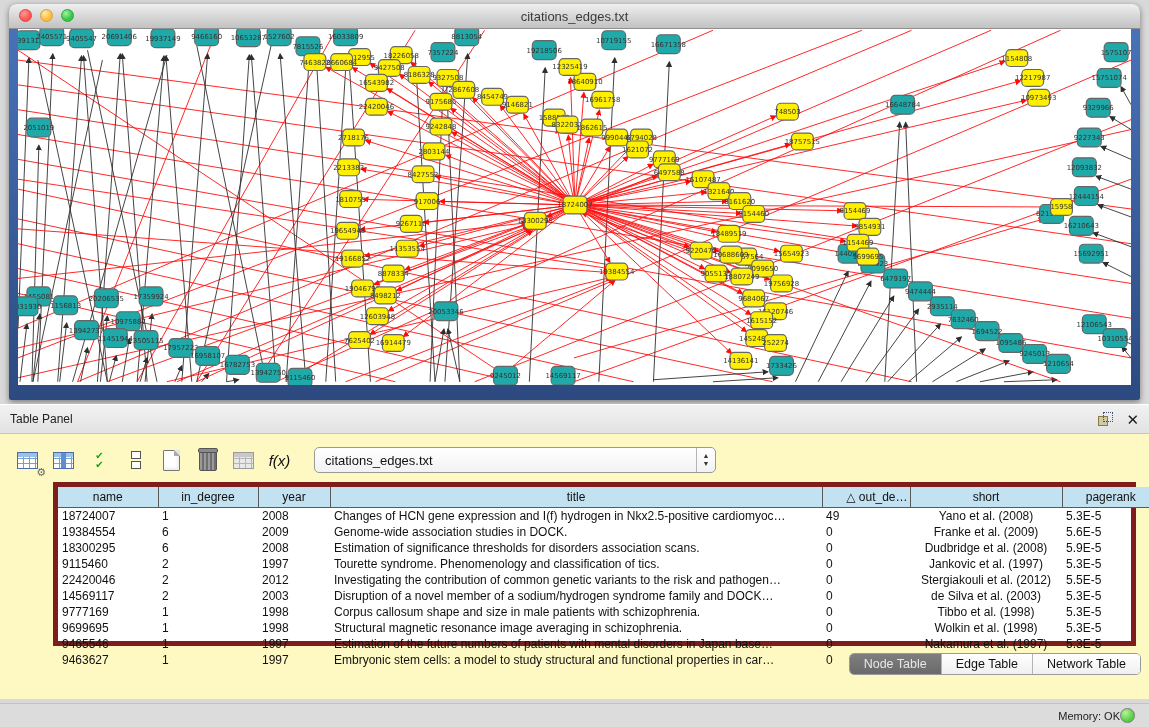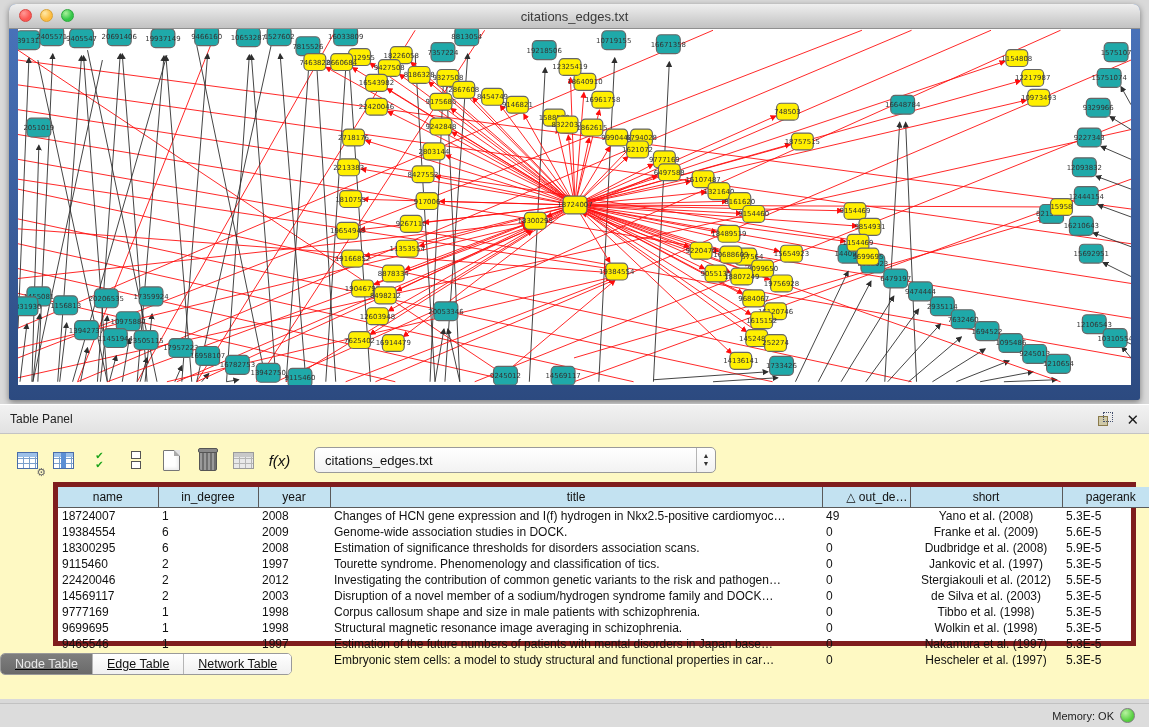--- a/index.html
+++ b/index.html
@@ -49,27 +49,27 @@
   
   .table-wrap{position:absolute;left:14px;right:13px;top:78px;bottom:53px;background:#fff;border:5px solid #7f1d1d;display:flex;margin-left:39px;}
   table{border-collapse:collapse;table-layout:fixed;width:1101px;font-size:12px;color:#111;}
   th{background:#c3e2f1;border-right:1px solid #5a5a5a;border-bottom:1px solid #5a5a5a;font-weight:normal;height:20px;text-align:center;overflow:hidden;white-space:nowrap;padding:0 2px;}
   th:last-child{border-right:none;}
   td{height:16px;padding:0 4px;white-space:nowrap;overflow:hidden;}
   td.c-short{text-align:center;}
   .vscroll{width:15px;background:#fafafa;border-left:1px solid #d0d0d0;position:relative;}
   .vscroll .thumb{position:absolute;left:2px;top:3px;width:10px;height:42px;border-radius:6px;background:linear-gradient(90deg,#b9b9b9,#989898);}
   
-  .tabs{position:absolute;left:0;right:8px;bottom:24px;display:flex;justify-content:flex-start;text-decoration:underline;}
+  .tabs{position:absolute;left:0;right:8px;bottom:24px;display:flex;justify-content:flex-end;}
   .seg{display:flex;border:1px solid #9a9a9a;border-radius:5px;overflow:hidden;background:#fff;font-size:12.5px;}
   .seg .tab{padding:3px 14px;border-right:1px solid #b5b5b5;color:#111;cursor:pointer;background:linear-gradient(#ffffff,#f0f0f0);}
   .seg .tab:last-child{border-right:none;}
   .seg .tab.sel{background:linear-gradient(#7e7e7e,#6a6a6a);color:#e8e8e8;}
   
-  .statusbar{position:absolute;left:0;bottom:0;width:1149px;height:24px;background:#dcdcdc;border-top:1px solid #c2c2c2;display:flex;align-items:center;justify-content:flex-end;padding-right:14px;box-sizing:border-box;font-size:11px;color:#222;gap:6px;}
+  .statusbar{position:absolute;left:0;bottom:0;width:1149px;height:24px;background:#dcdcdc;border-top:1px solid #c2c2c2;display:flex;align-items:center;justify-content:flex-end;padding-right:14px;box-sizing:border-box;font-size:11px;color:#222;}
   .memdot{width:13px;height:13px;border-radius:50%;background:radial-gradient(circle at 35% 30%,#b8f2a0,#55cf3f 65%);border:1px solid #7a7a7a;}
 </style>
 </head>
 <body>
 
 <div class="net-window">
   <div class="titlebar">
     <div class="lights">
       <span class="light red"></span>
       <span class="light yellow"></span>

